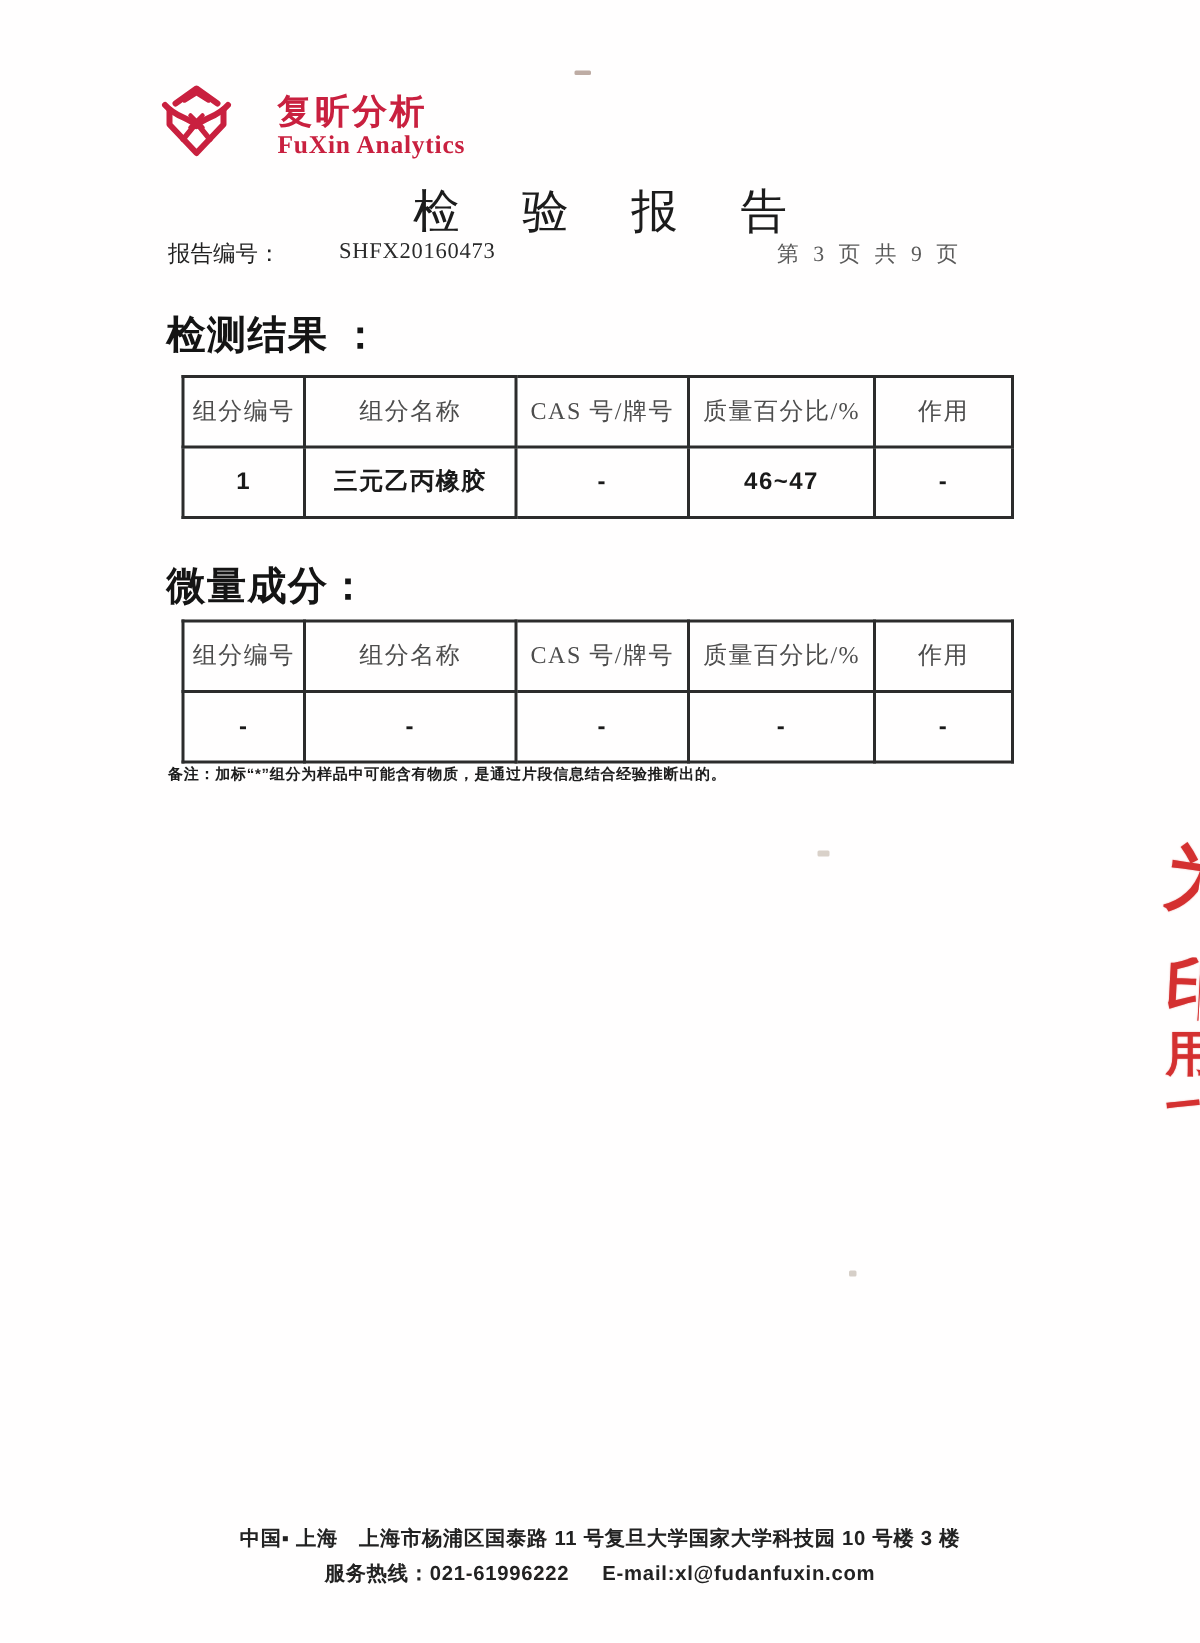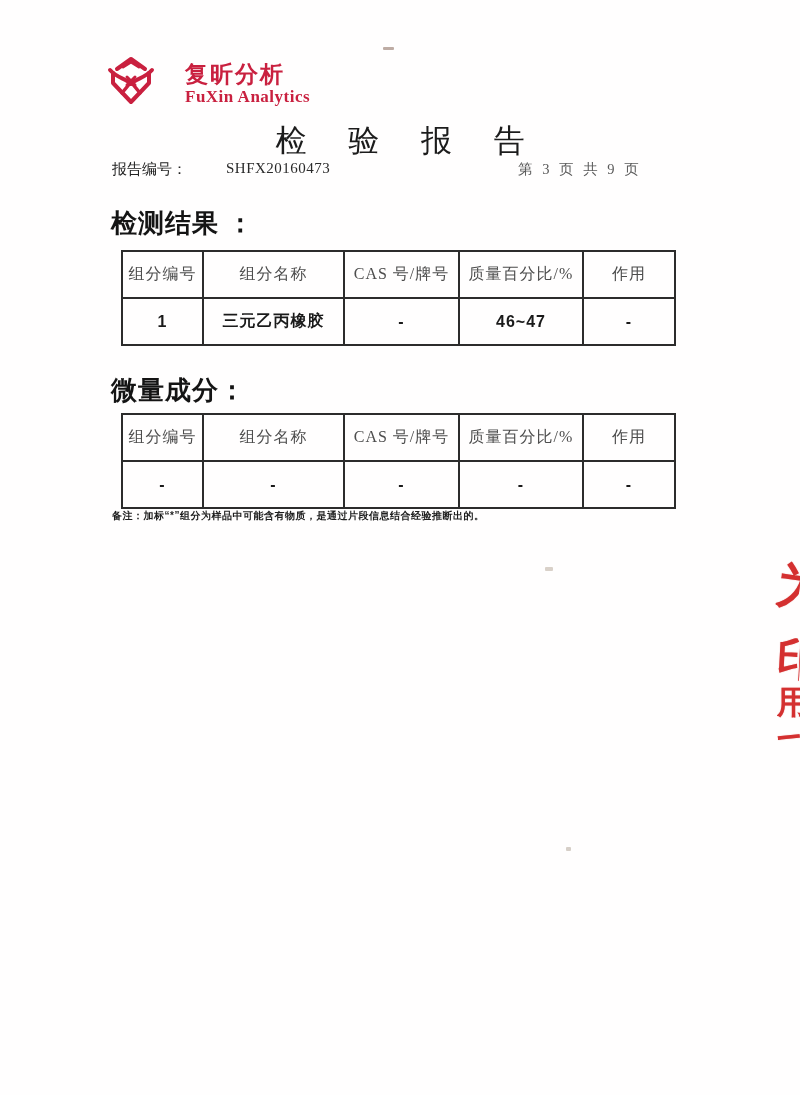--- a/index.html
+++ b/index.html
@@ -151,14 +151,20 @@
 
   <div class="stamp-frag frag-0">为</div>
   <div class="stamp-frag frag-1">印</div>
   <div class="stamp-frag frag-2">用</div>
   <div class="stamp-frag frag-3">一</div>
 
   <div class="artifact art-1"></div>
   <div class="artifact art-2"></div>
   <div class="artifact art-3"></div>
 
+  <div class="footer">
+    <div class="footer-line1">中国▪ 上海　上海市杨浦区国泰路 11 号复旦大学国家大学科技园 10 号楼 3 楼</div>
+    <div class="footer-line2">
+      <span>服务热线：021-61996222</span><span class="gap"></span><span>E-mail:xl@fudanfuxin.com</span>
+    </div>
+  </div>
 
 </div>
 
 </body></html>

